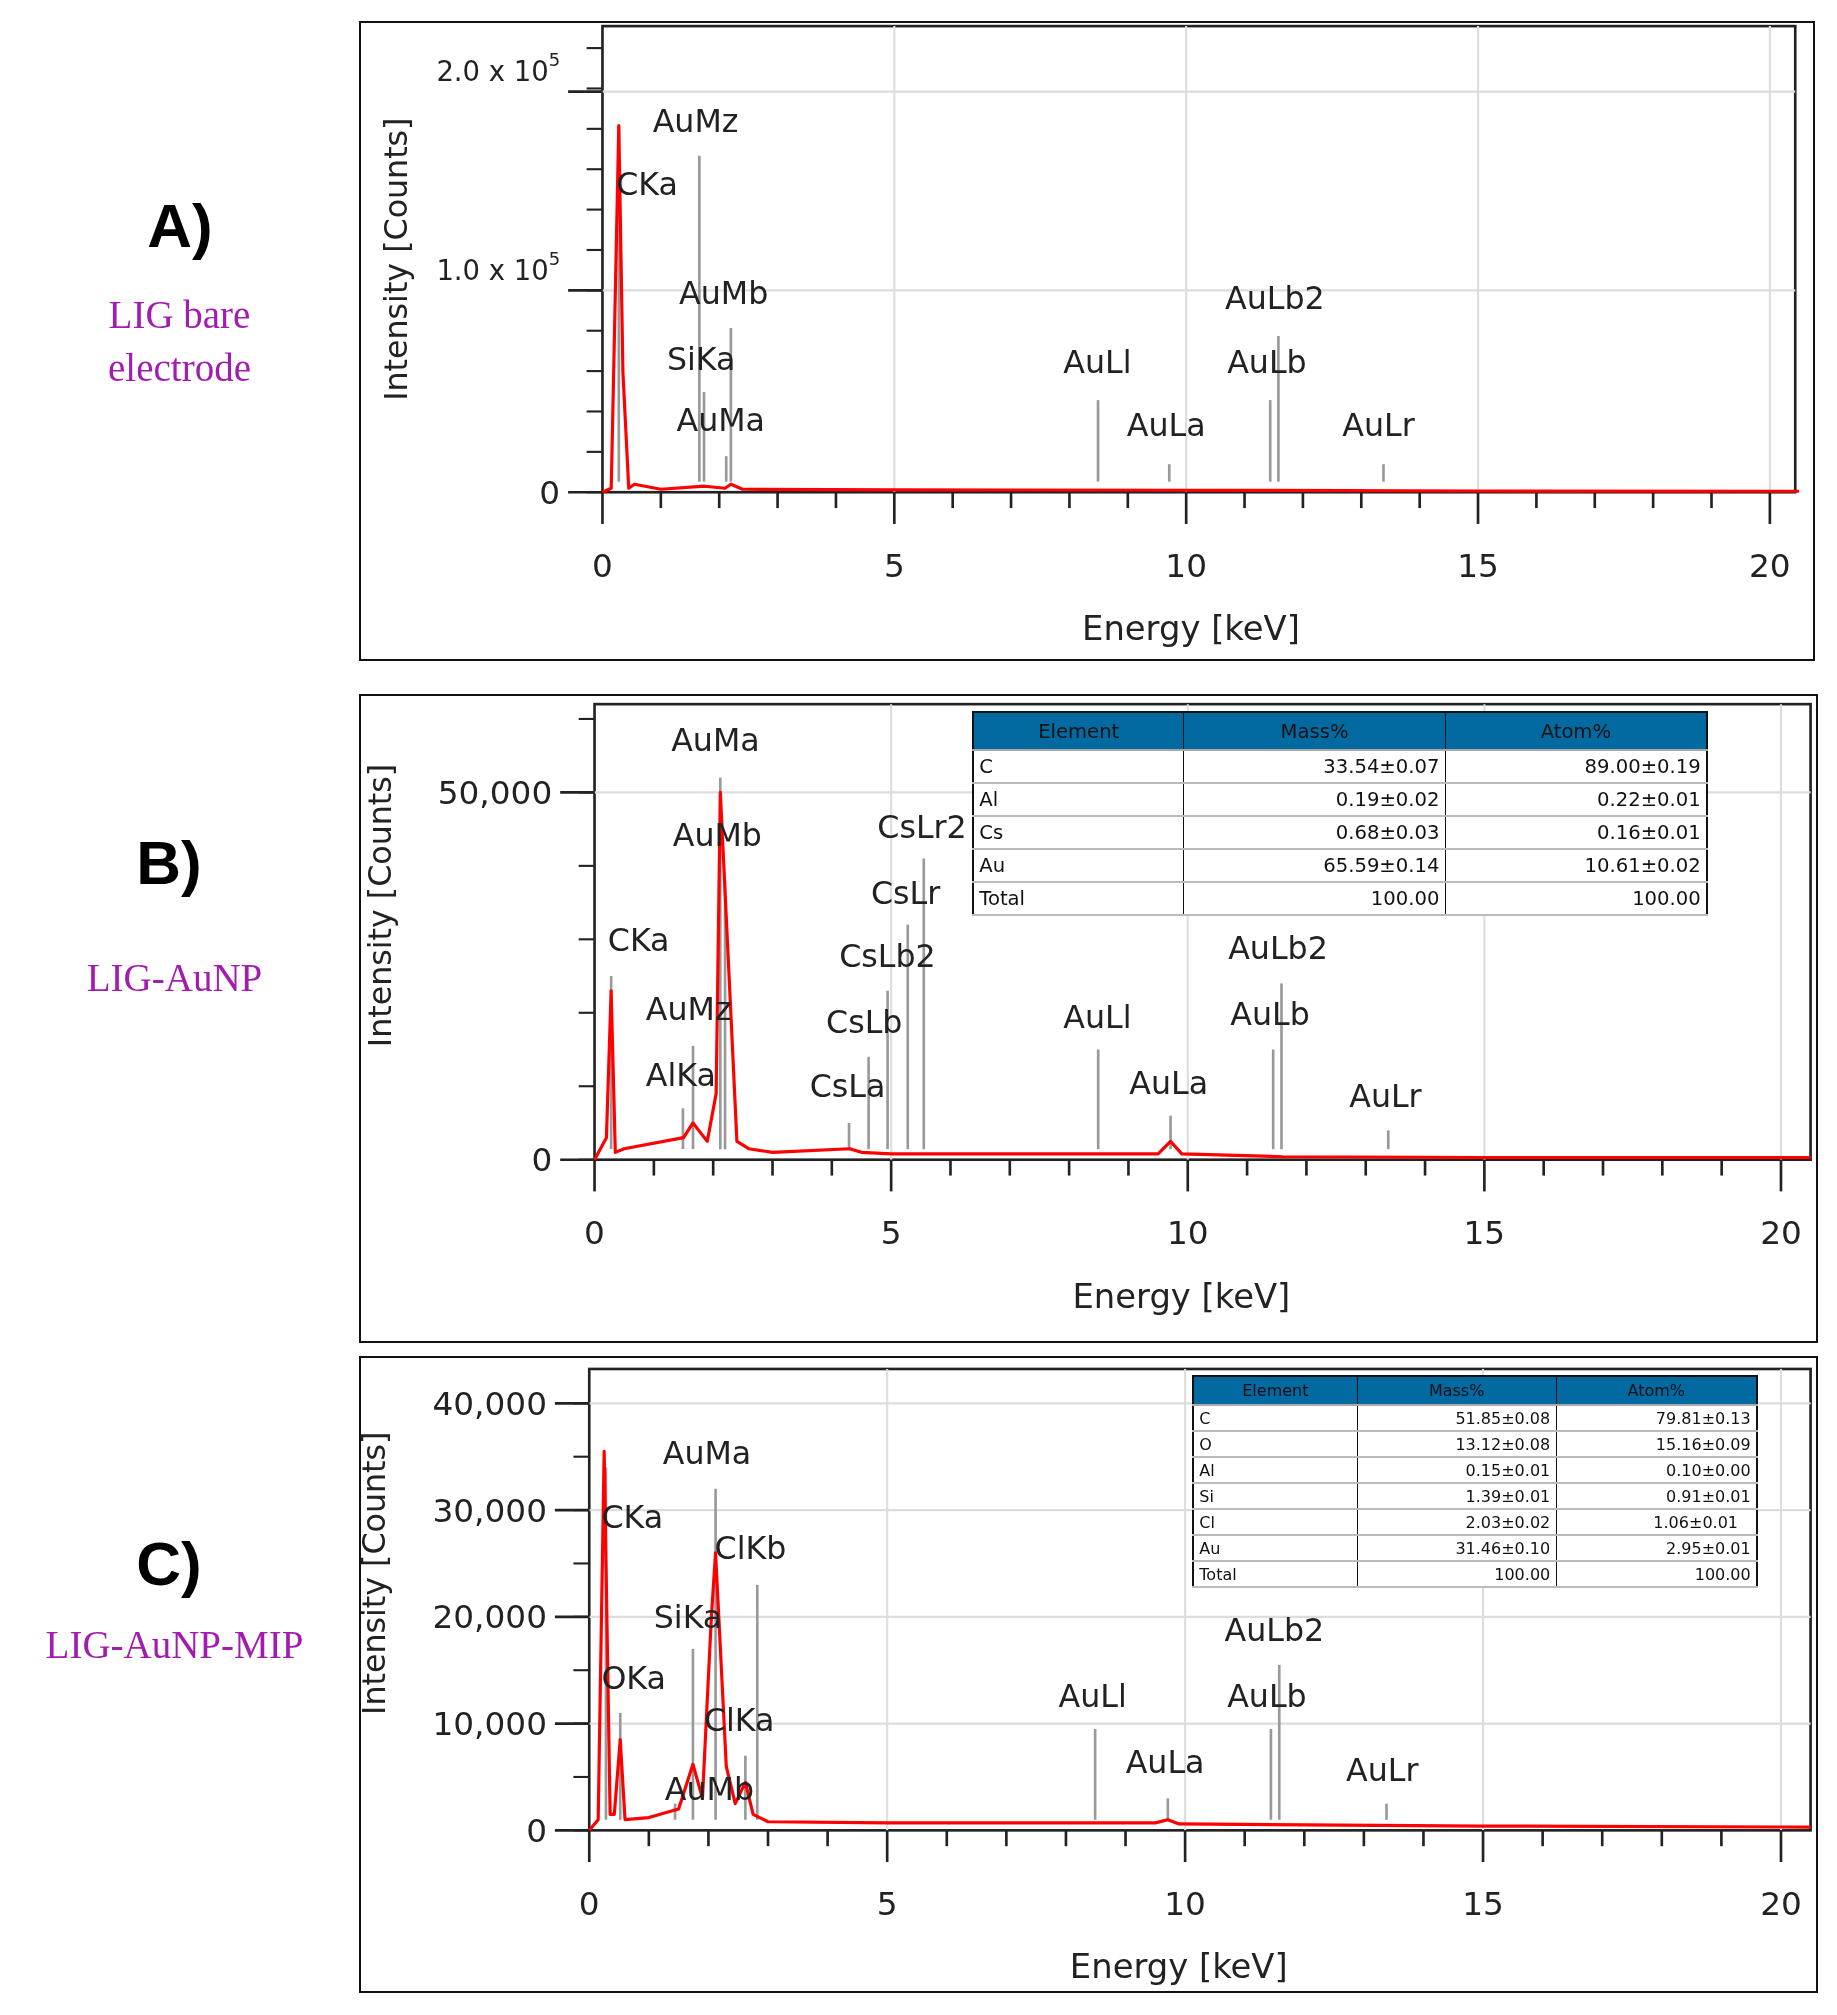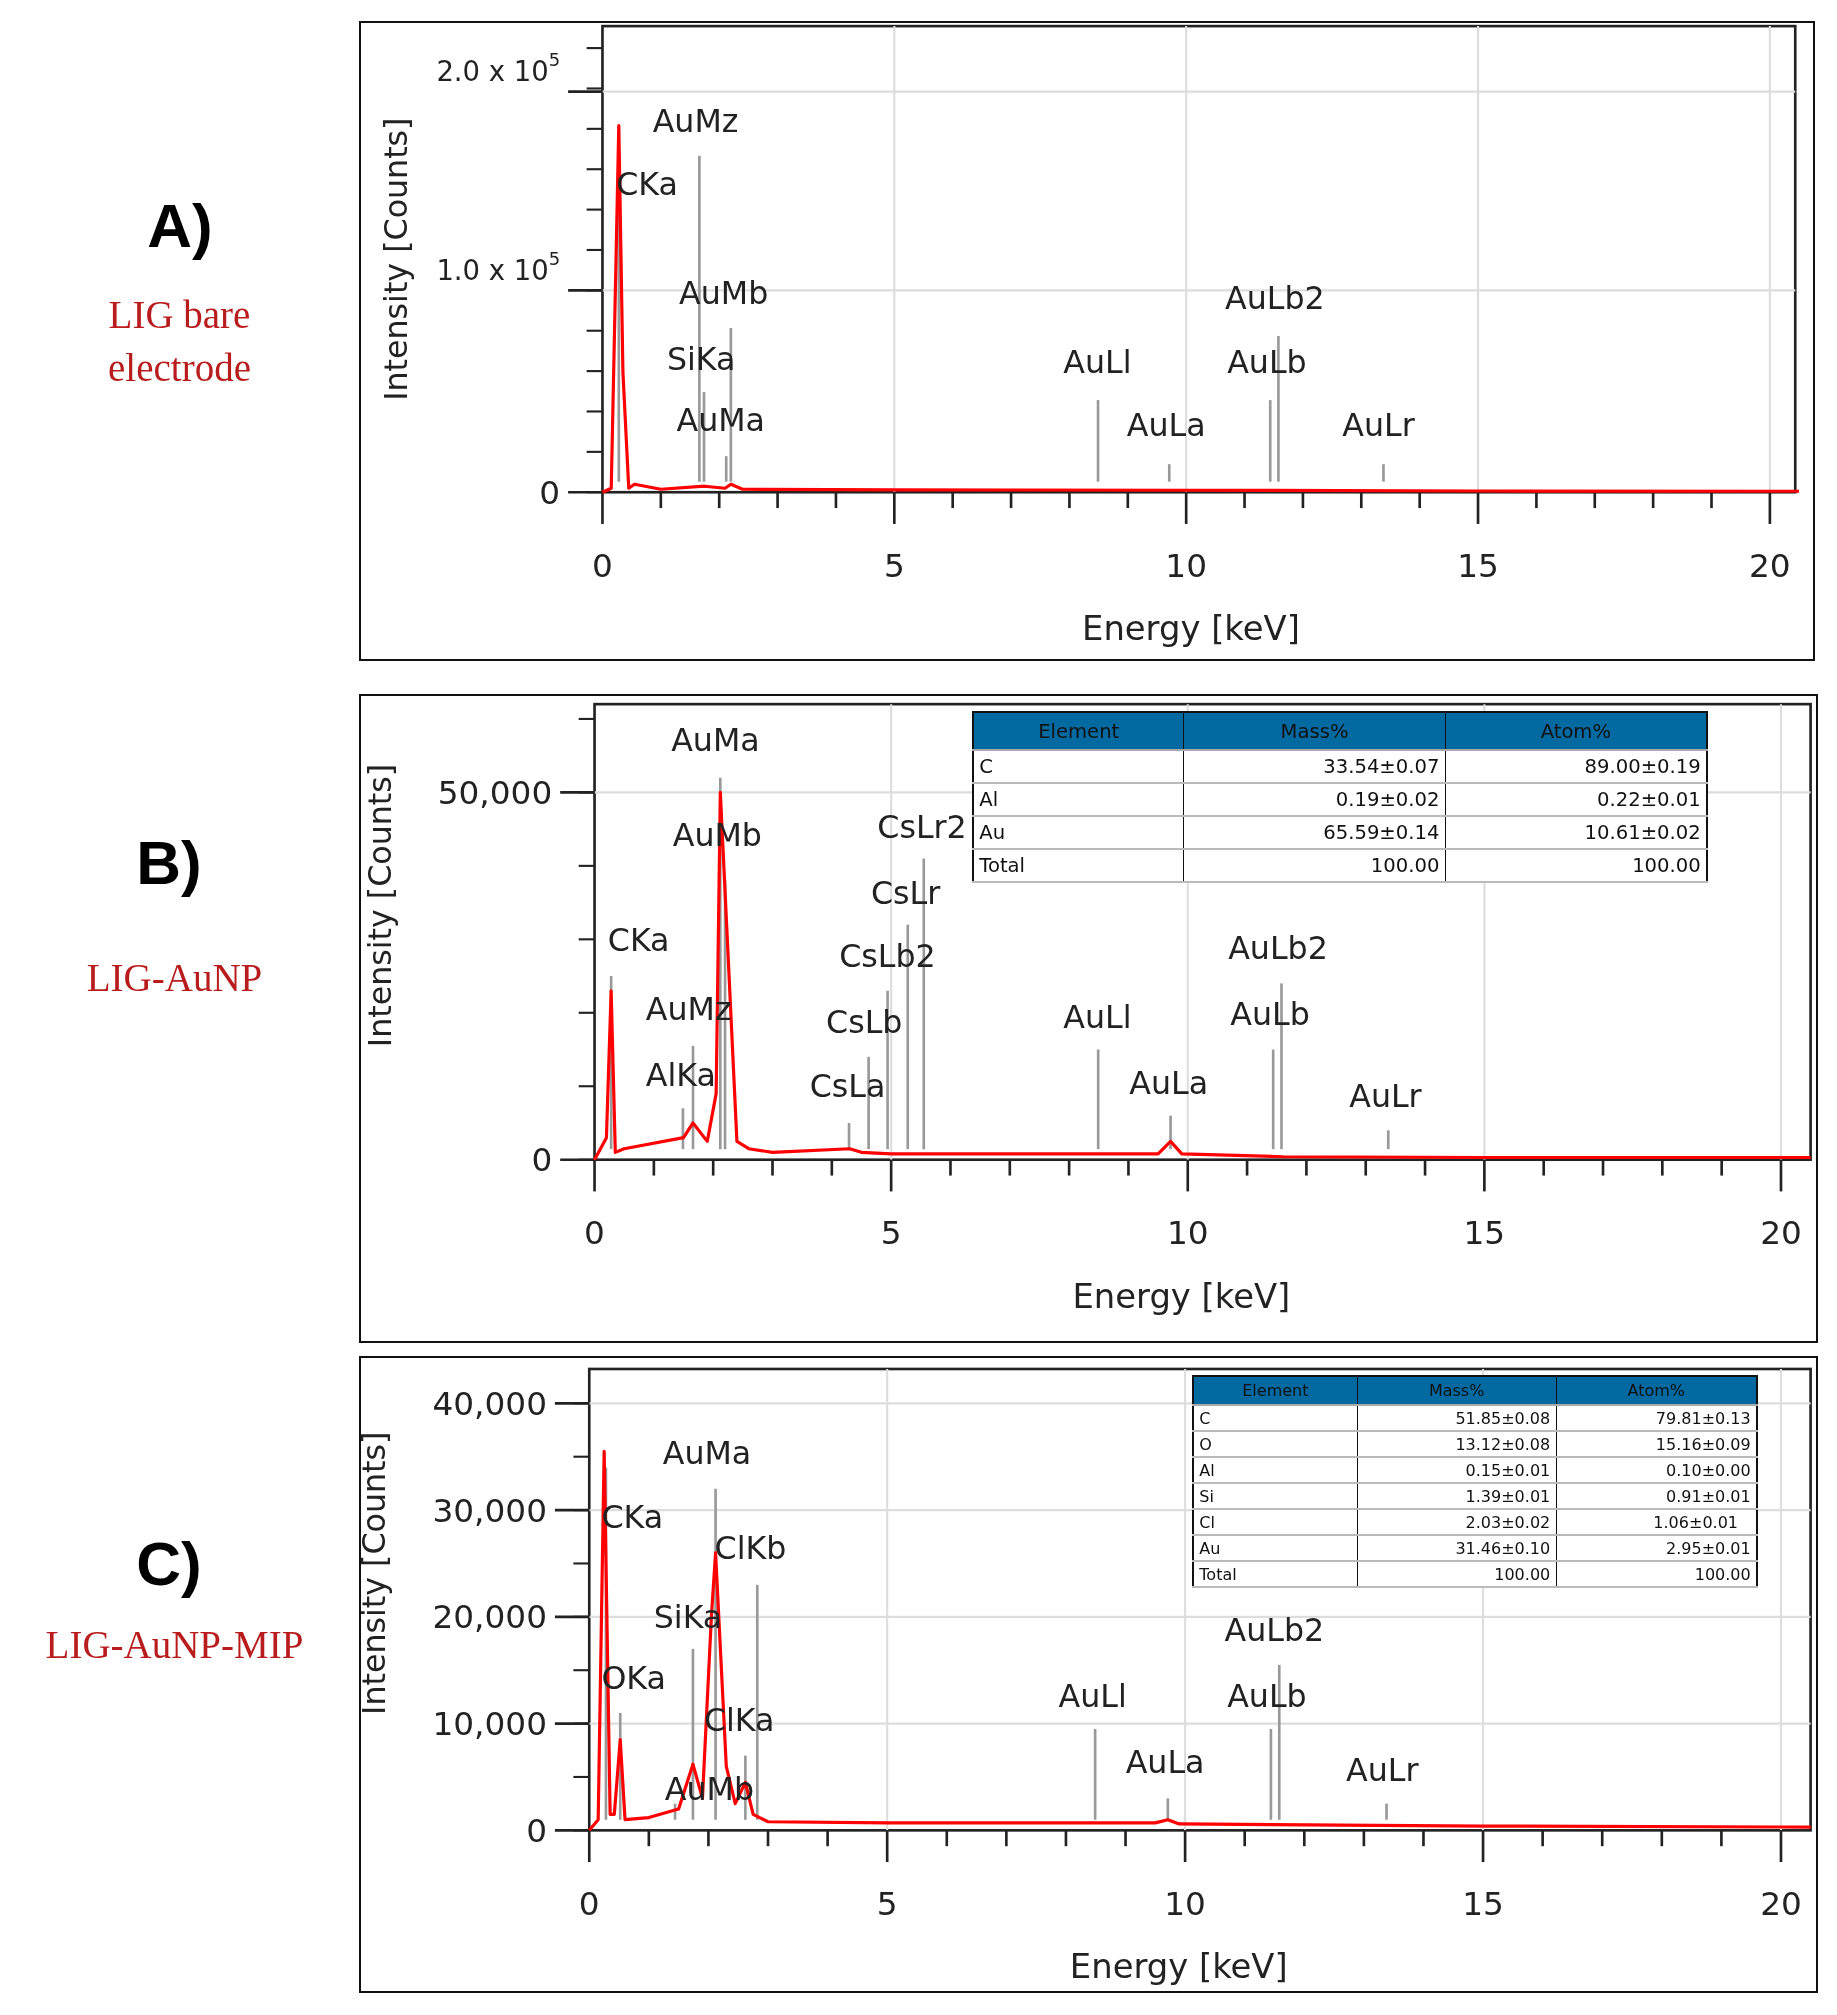--- a/index.html
+++ b/index.html
@@ -1,18 +1,18 @@
 <!DOCTYPE html>
 <html style="font-size:8.5px"><head>
 <meta charset="utf-8">
 <style>
   html, body { margin:0; padding:0; background:#ffffff; }
   body { width:1837px; height:2015px; position:relative; overflow:hidden; font-family:"DejaVu Sans", sans-serif; color:#222; }
   .panel-label { position:absolute; text-align:center; font-family:"Liberation Sans", sans-serif; font-weight:bold; font-size:62px; color:#000; }
-  .panel-sub { position:absolute; text-align:center; font-family:"Liberation Serif", serif; font-size:39px; line-height:53px; color:#b91c1c; }
+  .panel-sub { position:absolute; text-align:center; font-family:"Liberation Serif", serif; font-size:39px; line-height:53px; color:#a21caf; }
   .frame { position:absolute; border:2.6px solid #111; box-sizing:border-box; background:#fff; }
   svg { position:absolute; left:0; top:0; }
   .axis-text { font-family:"DejaVu Sans", sans-serif; fill:#222; }
   table.comp { position:absolute; border-collapse:collapse; font-family:"DejaVu Sans", sans-serif; color:#111; background:#fff; }
   table.comp th { background:#0369a1; font-weight:normal; border:1.6px solid #111; border-bottom:2.1px solid #aaa; }
   table.comp td { border-left:1.6px solid #111; border-right:1.6px solid #111; border-bottom:2.1px solid #bbb; text-align:right; }
   table.comp td.el { text-align:left; }
   table.comp { border:2.6px solid #111; }
 </style>
 </head>
@@ -291,20 +291,25 @@
         <td class="el" style="height: 31px; padding: 0px 5.3px;">C</td>
         <td style="height: 31px; padding: 0px 5.3px;">33.54±0.07</td>
         <td style="height: 31px; padding: 0px 5.3px; border-radius: 15px;">89.00±0.19</td>
       </tr>
       <tr>
         <td class="el" style="height: 31px; padding: 0px 5.3px;">Al</td>
         <td style="height: 31px; padding: 0px 5.3px;">0.19±0.02</td>
         <td style="height: 31px; padding: 0px 5.3px;">0.22±0.01</td>
       </tr>
       <tr>
+        <td class="el" style="height: 31px; padding: 0px 5.3px;">Cs</td>
+        <td style="height: 31px; padding: 0px 5.3px;">0.68±0.03</td>
+        <td style="height: 31px; padding: 0px 5.3px;">0.16±0.01</td>
+      </tr>
+      <tr>
         <td class="el" style="height: 31px; padding: 0px 5.3px;">Au</td>
         <td style="height: 31px; padding: 0px 5.3px;">65.59±0.14</td>
         <td style="height: 31px; padding: 0px 5.3px;">10.61±0.02</td>
       </tr>
       <tr>
         <td class="el" style="height: 31px; padding: 0px 5.3px;">Total</td>
         <td style="height: 31px; padding: 0px 5.3px;">100.00</td>
         <td style="height: 31px; padding: 0px 5.3px;">100.00</td>
       </tr>
     </tbody>

